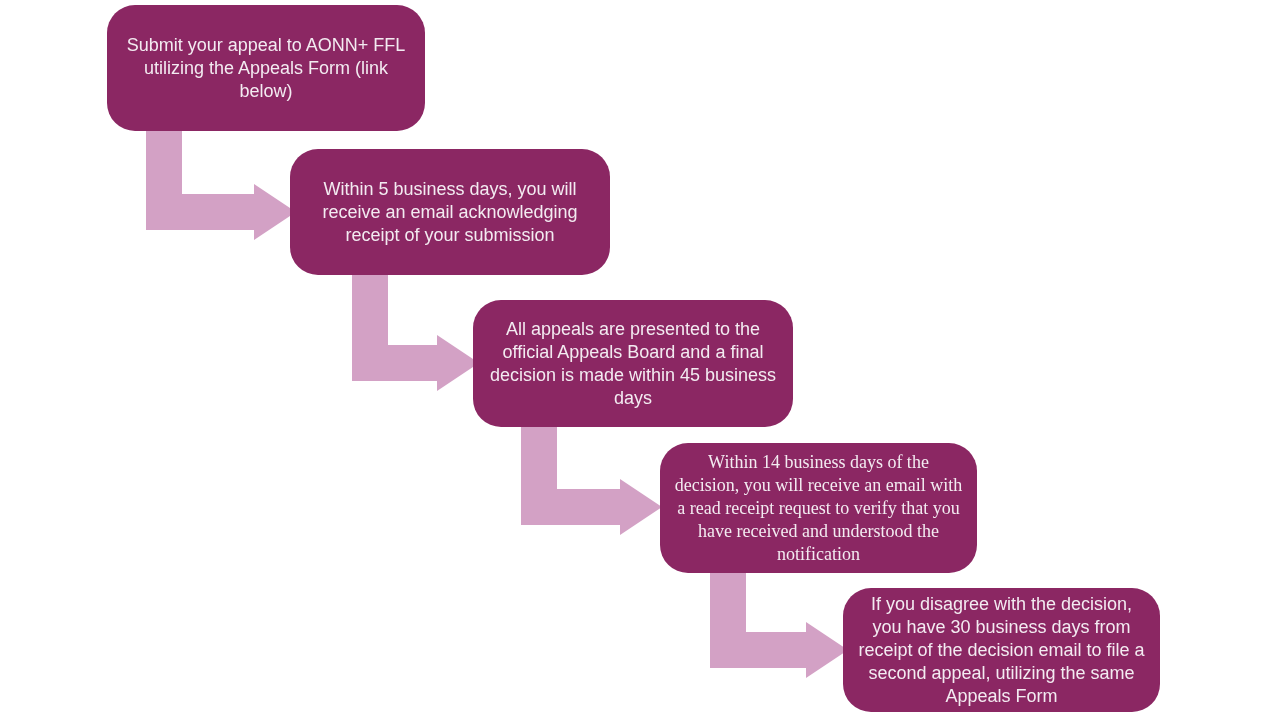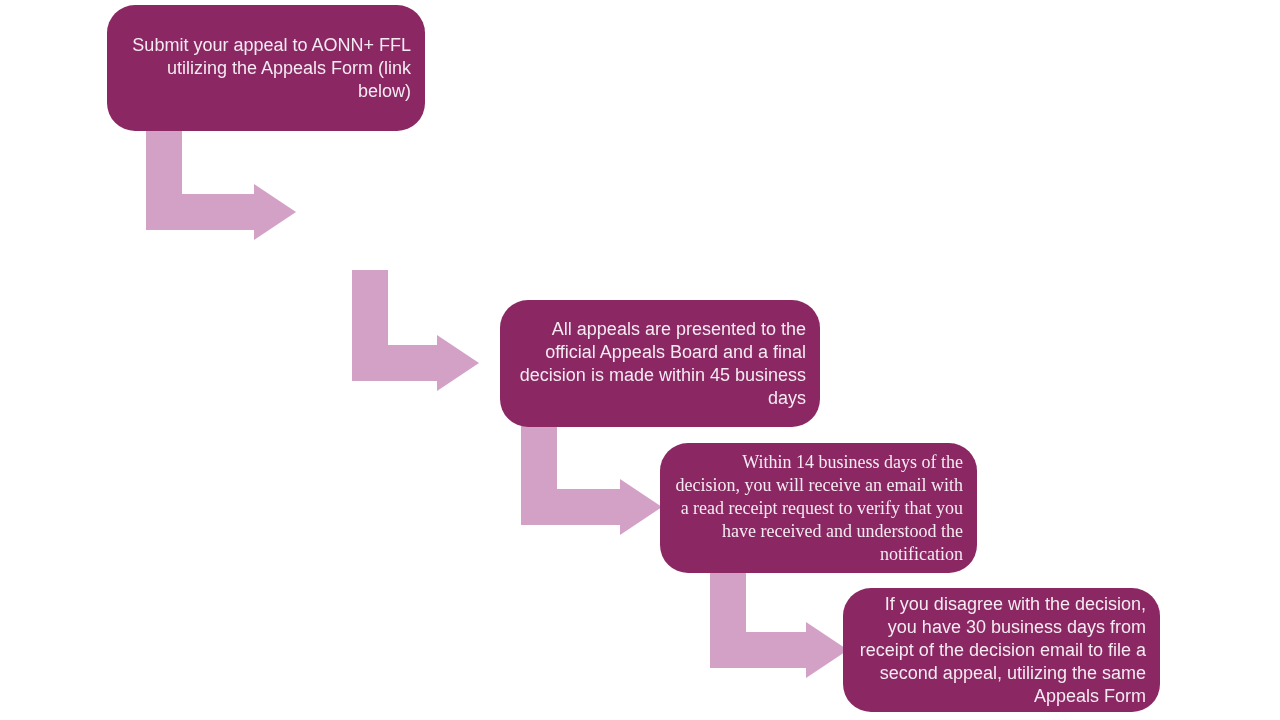--- a/index.html
+++ b/index.html
@@ -28,47 +28,50 @@
   }
   .step-box {
     position: absolute;
     box-sizing: border-box;
     background: var(--box-fill, #8b2763);
     border-radius: 28px;
     color: var(--text, #f3ebf1);
     display: flex;
     align-items: center;
     justify-content: center;
-    text-align: right;
+    text-align: center;
     padding: 8px 14px;
     font-size: 18px;
     line-height: 23px;
   }
   .box1 { left: 107px; top: 5px;   width: 318px; height: 126px; }
   .box2 { left: 290px; top: 149px; width: 320px; height: 126px; }
-  .box3 { left: 473px; top: 300px; width: 320px; height: 127px; margin-left: 27px; }
+  .box3 { left: 473px; top: 300px; width: 320px; height: 127px; }
   .box4 { left: 660px; top: 443px; width: 317px; height: 130px; font-family: Liberation Serif, serif; }
   .box5 { left: 843px; top: 588px; width: 317px; height: 124px; }
 </style>
 </head>
 <body style="background: rgb(255, 255, 255);">
 
 <div class="canvas">
 
   <svg class="arrows-layer" viewBox="0 0 1280 720" xmlns="http://www.w3.org/2000/svg">
     <polygon class="arrow-shape" points="146,126 182,126 182,194 254,194 254,184 296,212 254,240 254,230 146,230"></polygon>
     <polygon class="arrow-shape" points="352,270 388,270 388,345 437,345 437,335 479,363 437,391 437,381 352,381"></polygon>
     <polygon class="arrow-shape" points="521,422 557,422 557,489 620,489 620,479 662,507 620,535 620,525 521,525"></polygon>
     <polygon class="arrow-shape" points="710,568 746,568 746,632 806,632 806,622 848,650 806,678 806,668 710,668"></polygon>
   </svg>
 
   <div class="step-box box1">
     <span>Submit your appeal to AONN+ FFL utilizing the Appeals Form (link below)</span>
   </div>
 
+  <div class="step-box box2">
+    <span>Within 5 business days, you will receive an email acknowledging receipt of your submission</span>
+  </div>
 
   <div class="step-box box3">
     <span>All appeals are presented to the official Appeals Board and a final decision is made within 45 business days</span>
   </div>
 
   <div class="step-box box4">
     <span>Within 14 business days of the decision, you will receive an email with a read receipt request to verify that you have received and understood the notification</span>
   </div>
 
   <div class="step-box box5">

